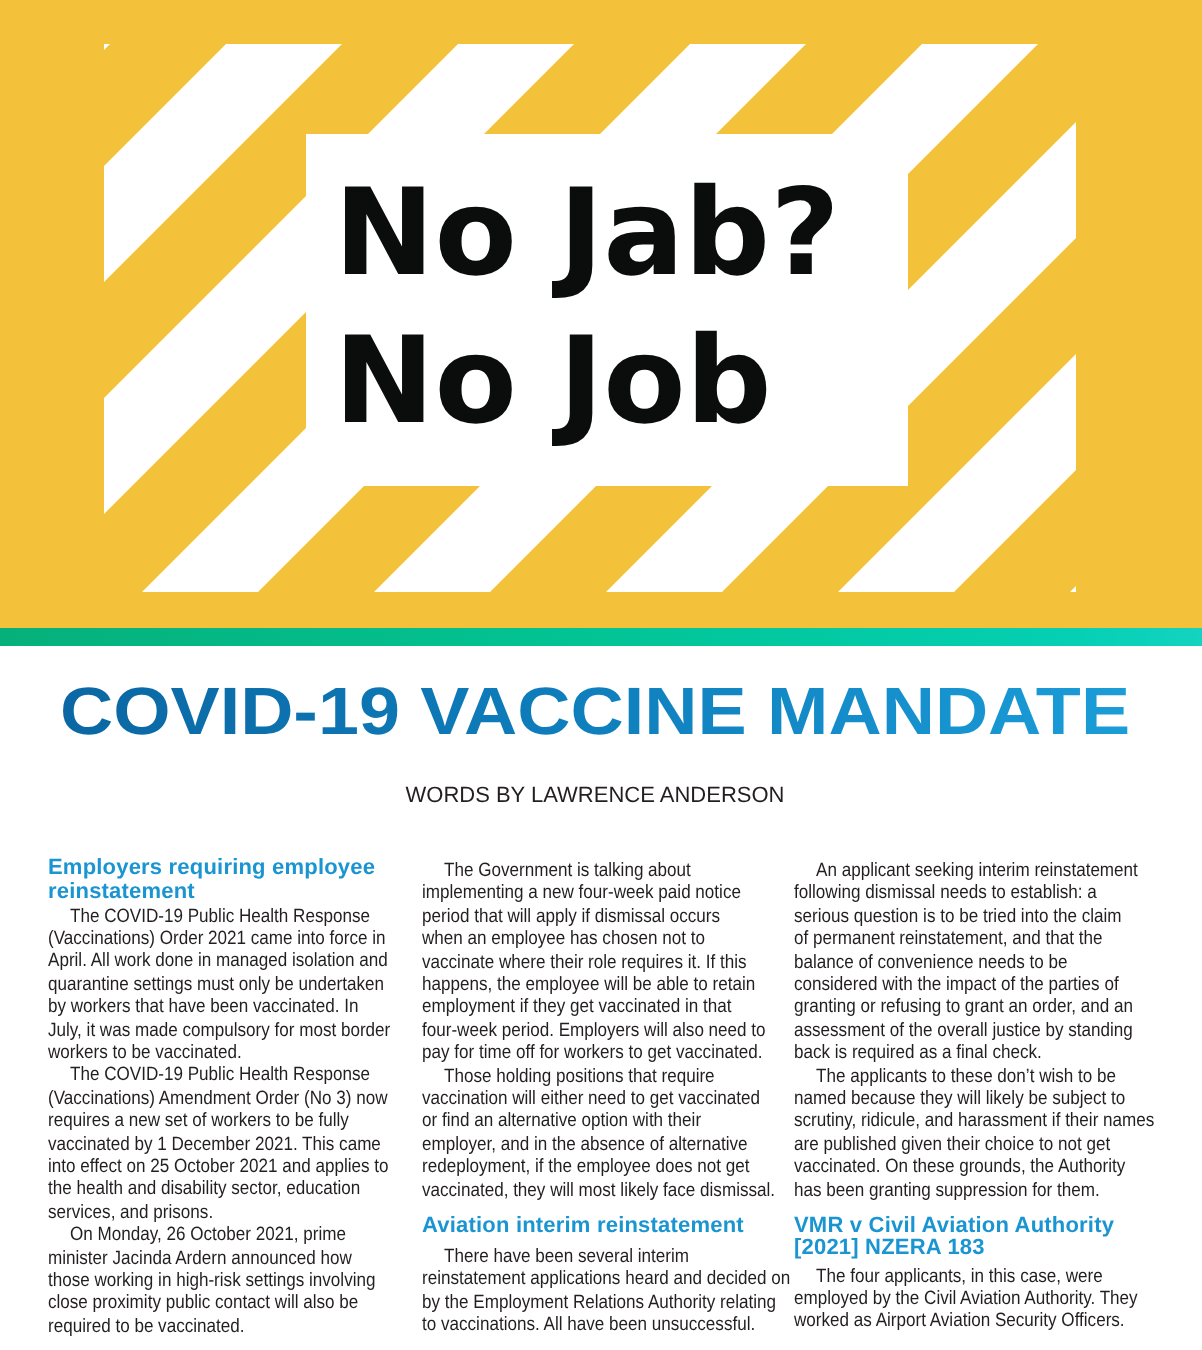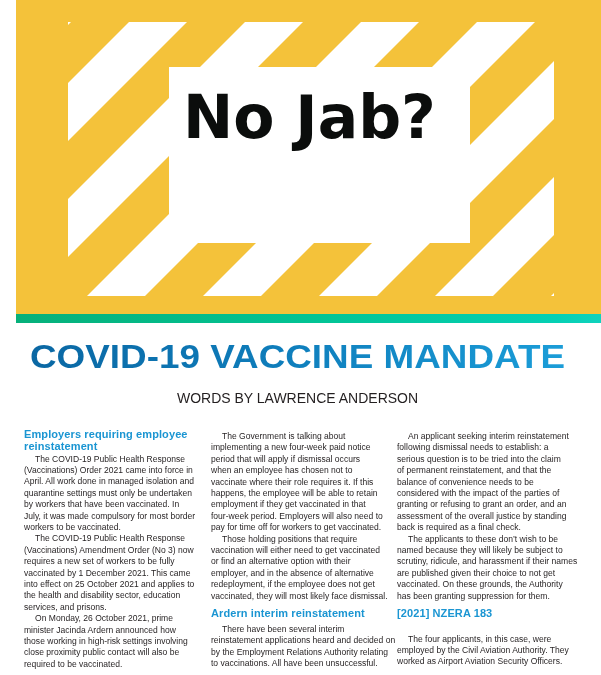--- a/index.html
+++ b/index.html
@@ -2,21 +2,21 @@
 <html><head>
 <meta charset="utf-8">
 <style>
   html, body { margin: 0; padding: 0; }
   body {
     width: 601px; height: 675px; overflow: hidden; position: relative;
     background: #ffffff;
     font-family: "Liberation Sans", sans-serif;
     color: #231f20;
   }
-  .banner { position: absolute; left: 16px; top: 0; width: 511px; height: 330px; }
+  .banner { position: absolute; left: 0; top: 0; width: 511px; height: 330px; }
   .banner svg { position: absolute; left: 0; top: 0; display: block; }
   .banner-text {
     position: absolute; left: 167px; top: 80px;
     font-family: "DejaVu Sans", sans-serif; font-weight: bold;
     font-size: 60px; line-height: 74px; color: #0b0d0c;
     white-space: nowrap;
   }
   .banner-text div { display: block; }
 
   .title {
@@ -27,21 +27,21 @@
     transform: scaleX(1.10); transform-origin: 50% 50%;
   }
   .title span {
     background: linear-gradient(90deg, #0a67a3 0%, #0f7fbd 50%, #1b9dd8 100%);
     -webkit-background-clip: text; background-clip: text;
     color: transparent; -webkit-text-fill-color: transparent;
   }
 
   .byline {
     position: absolute; left: 0; top: 392.3px; width: 595px;
-    text-align: center; font-size: 14px; line-height: 12px;
+    text-align: center; font-size: 11px; line-height: 12px;
     color: #231f20; white-space: nowrap; text-transform: uppercase;
   }
   .byline div { display: block; }
 
   .heading {
     position: absolute; font-weight: bold; font-size: 11px; line-height: 11.5px;
     color: #1a95d2; white-space: nowrap; letter-spacing: 0.1px;
   }
   .heading.h3 { line-height: 11.6px; }
   .heading div { display: block; }
@@ -72,20 +72,21 @@
         <stop offset="1" stop-color="#14D3C0"></stop>
       </linearGradient>
     </defs>
     <rect x="0" y="0" width="601" height="314" fill="#F4C23A"></rect>
     <rect x="52" y="22" width="486" height="274" fill="url(#hazard)"></rect>
     <rect x="153" y="67" width="301" height="176" fill="#FFFFFF"></rect>
     <rect x="0" y="314" width="601" height="9" fill="url(#tealbar)"></rect>
   </svg>
   <div class="banner-text">
     <div>No Jab?</div>
+    <div>No Job</div>
   </div>
 </div>
 
 <div class="title">
   <span>COVID-19 VACCINE MANDATE</span>
 </div>
 
 <div class="byline">
   <div>WORDS BY LAWRENCE ANDERSON</div>
 </div>
@@ -139,21 +140,21 @@
     <div class="ln first">Those holding positions that require</div>
     <div class="ln">vaccination will either need to get vaccinated</div>
     <div class="ln">or find an alternative option with their</div>
     <div class="ln">employer, and in the absence of alternative</div>
     <div class="ln">redeployment, if the employee does not get</div>
     <div class="ln">vaccinated, they will most likely face dismissal.</div>
   </div>
 </div>
 
 <div class="heading" style="left:211px; top:607.7px;">
-  <div>Ardern interim reinstatement</div>
+  <div>Aviation interim reinstatement</div>
 </div>
 
 <div class="body" style="left:211px; top:623px;">
   <div class="para">
     <div class="ln first">There have been several interim</div>
     <div class="ln">reinstatement applications heard and decided on</div>
     <div class="ln">by the Employment Relations Authority relating</div>
     <div class="ln">to vaccinations. All have been unsuccessful.</div>
   </div>
 </div>
@@ -174,20 +175,21 @@
     <div class="ln first">The applicants to these don’t wish to be</div>
     <div class="ln">named because they will likely be subject to</div>
     <div class="ln">scrutiny, ridicule, and harassment if their names</div>
     <div class="ln">are published given their choice to not get</div>
     <div class="ln">vaccinated. On these grounds, the Authority</div>
     <div class="ln">has been granting suppression for them.</div>
   </div>
 </div>
 
 <div class="heading h3" style="left:397px; top:607.5px;">
+  <div>VMR v Civil Aviation Authority</div>
   <div>[2021] NZERA 183</div>
 </div>
 
 <div class="body" style="left:397px; top:632.5px;">
   <div class="para">
     <div class="ln first">The four applicants, in this case, were</div>
     <div class="ln">employed by the Civil Aviation Authority. They</div>
     <div class="ln">worked as Airport Aviation Security Officers.</div>
   </div>
 </div>

